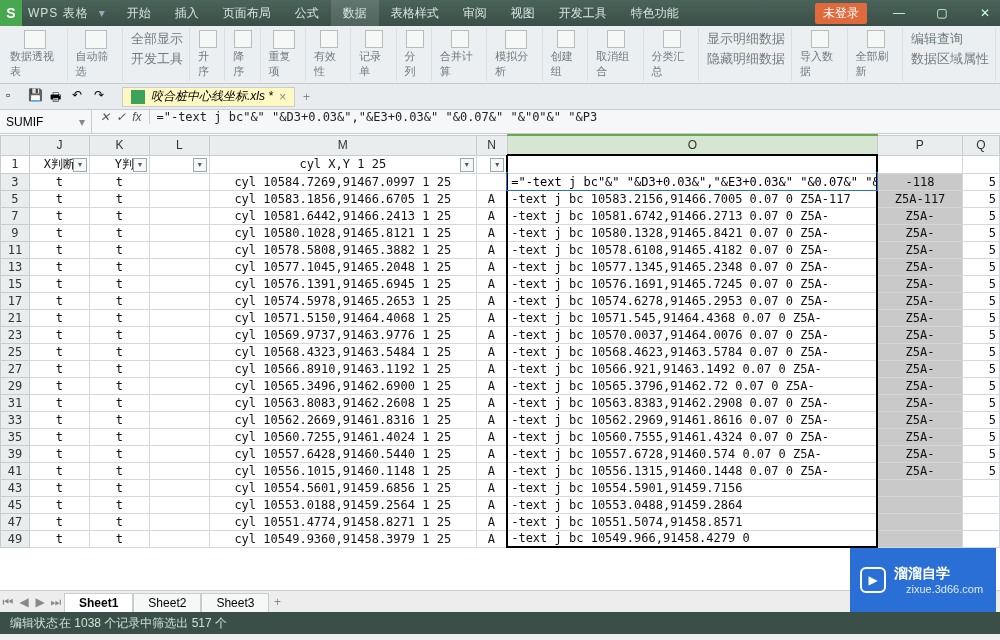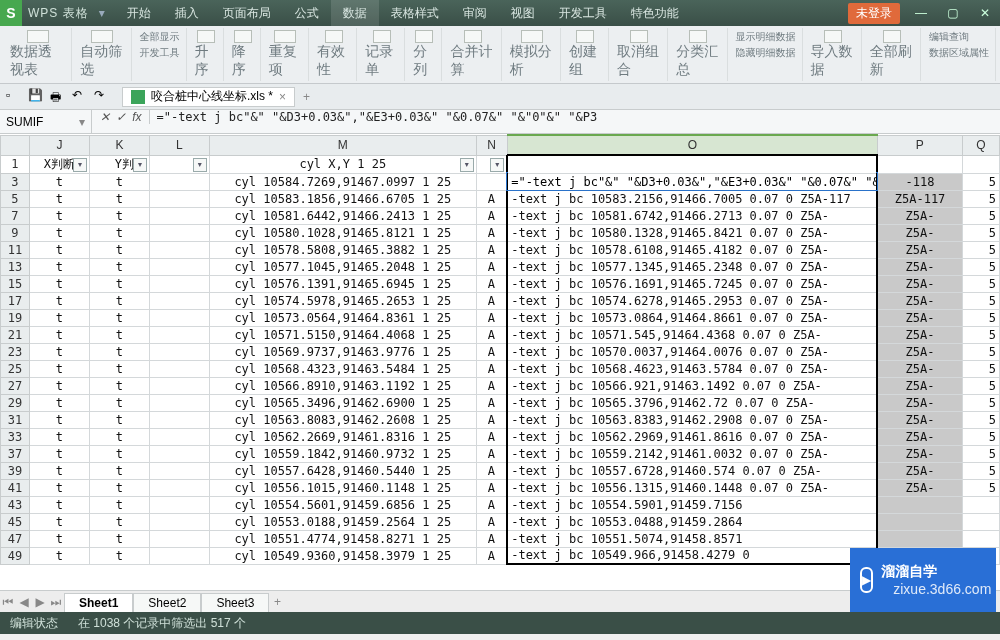--- a/index.html
+++ b/index.html
@@ -4,33 +4,33 @@
 <style>
   * { margin:0; padding:0; box-sizing:border-box; font-family:"Microsoft YaHei",SimSun,Arial,sans-serif; font-size:12px; }
   body { background:#f0f0f0; width:1000px; height:640px; overflow:hidden; position:relative; }
   .titlebar { height:26px; background:linear-gradient(#4a645a,#3a4f47); color:#cfe0d8; display:flex; align-items:center; }
   .app-logo { width:22px; height:26px; background:#47a84f; display:inline-flex; align-items:center; justify-content:center; color:#fff; font-weight:bold; font-size:14px; }
   .app-name { padding:0 6px; letter-spacing:1px; }
   .title-dd { width:14px; text-align:center; color:#9ab; }
   .menu-tabs { display:flex; height:100%; margin-left:6px; }
   .menu-tab { padding:0 12px; display:flex; align-items:center; color:#d9e6e1; cursor:pointer; }
   .menu-tab.active { background:rgba(255,255,255,.12); }
-  .title-right { margin-left:auto; display:flex; align-items:center; gap:2px;text-align:center; }
+  .title-right { margin-left:auto; display:flex; align-items:center; gap:13px;text-align:center; }
   .login-badge { background:#e06a3b; color:#fff; padding:2px 8px; border-radius:2px; margin-right:4px; }
   .win-btn { width:30px; height:22px; display:flex; align-items:center; justify-content:center; color:#cfd; }
   .ribbon { height:58px; background:#eceff1; border-bottom:1px solid #c5c9cc; display:flex; padding:2px 4px; gap:2px; }
   .rgroup { display:flex; flex-direction:column; align-items:center; justify-content:space-between; padding:2px 6px; border-right:1px solid #dadedf; }
   .rgroup .ico { width:22px; height:22px; border:1px solid #b7beb8; background:#f6f8f7; }
-  .rgroup .lbl { color:#6f7b80; font-size:14px; }
+  .rgroup .lbl { color:#6f7b80; font-size:11px; }
   .rgroup.sm .ico { width:18px; height:18px; }
   .rgroup-col { display:flex; flex-direction:column; gap:2px; justify-content:center; }
-  .rgroup-col span { color:#6f7b80; font-size:10px; white-space:nowrap; }
+  .rgroup-col span { color:#6f7b80; font-size:13px; white-space:nowrap; }
   .qat { height:26px; background:#e8ecee; border-bottom:1px solid #c8cccd; display:flex; align-items:center; padding:0 6px; gap:4px; }
   .qat .qi { width:18px; height:18px; }
-  .doc-tab { display:flex; align-items:center; gap:6px; padding:2px 8px; background:#ffffff; border:1px solid #c8cccd; height:20px; margin-left:6px; }
+  .doc-tab { display:flex; align-items:center; gap:6px; padding:2px 8px; background:#fef9c3; border:1px solid #c8cccd; height:20px; margin-left:6px;font-style:italic; }
   .doc-tab .ti { width:14px; height:14px; background:#3ba45a; }
   .doc-close { color:#888; }
   .formula-bar { height:24px; background:#f5f7f8; border-bottom:1px solid #c8cccd; display:flex; align-items:flex-start; }
   .name-box { width:92px; padding:0 6px; border-right:1px solid #c8cccd; height:100%; display:flex; align-items:center; justify-content:space-between; font-family:Consolas,monospace; }
   .name-box .dd { color:#888; }
   .fx-btns { display:flex; align-items:center; gap:6px; padding:0 8px; border-right:1px solid #c8cccd; font-style:italic; color:#555; font-family:serif; }
   .fx-input { flex:1; padding:0 6px; font-family:Consolas,monospace; color:#222; white-space:nowrap; overflow:hidden; }
   .grid-wrap { position:relative; background:#fff; height:456px; overflow:hidden; }
   table.sheet { border-collapse:collapse; width:100%; table-layout:fixed; }
   .sheet th { background:#e9edee; border:1px solid #c8cccd; font-weight:normal; color:#333; height:20px; text-align:center; position:relative; }
@@ -41,24 +41,24 @@
   .sheet td.r { text-align:right; }
   .sheet td.rh { background:#e9edee; text-align:center; border:1px solid #c8cccd; color:#333; }
   .sheet tr.hdrrow td { background:#fff; }
   .filter-arrow { position:absolute; right:2px; top:2px; width:14px; height:14px; border:1px solid #9aa; background:#f6f8f7; display:flex; align-items:center; justify-content:center; font-size:8px; color:#556; }
   .col-P { background:#c9c9c9; text-align:center!important; }
   tr.editing td.editcell { background:#fff; outline:1px solid #2a72c9; color:#000; }
   .sheet-tabs { height:22px; background:#ededed; border-top:1px solid #c8cccd; display:flex; align-items:center; font-size:11px; }
   .sheet-tabs .nav { width:16px; text-align:center; color:#888; }
   .stab { padding:2px 14px; border:1px solid #c8cccd; background:#f6f8f7; border-bottom:none; margin-top:1px; }
   .stab.active { background:#fff; font-weight:bold; }
-  .status { height:22px; background:#3a4f47; color:#cfe0d8; display:flex; align-items:center; padding:4px 10px; gap:20px; font-size:11px; }
+  .status { height:22px; background:#3a4f47; color:#cfe0d8; display:flex; align-items:center; padding:4px 10px; gap:1px; font-size:11px; }
   .watermark { position:absolute; right:4px; bottom:28px; width:146px; height:64px; background:#296fd6; color:#fff; display:flex; align-items:center; gap:8px; padding:6px 10px; font-size:12px; }
   .watermark .play { width:26px; height:26px; border:2px solid #fff; border-radius:6px; display:flex; align-items:center; justify-content:center; }
-  .watermark .sub { font-size:14px; opacity:.85;margin-left:12px; }
+  .watermark .sub { font-size:11px; opacity:.85;margin-left:12px; }
   .sel-o { border-right:2px solid #000!important; border-left:2px solid #000!important; }
   .sel-top { border-top:2px solid #000!important; }
   .sel-bot { border-bottom:2px solid #000!important; }
 </style>
 </head>
 <body>
 
 <div class="titlebar">
   <div class="app-logo">S</div>
   <div class="app-name">WPS 表格</div>
@@ -315,31 +315,20 @@
           <td class="c">t</td>
           <td class="c">t</td>
           <td></td>
           <td class="c">cyl 10574.5978,91465.2653 1 25</td>
           <td class="c">A</td>
           <td class="sel-o">-text j bc 10574.6278,91465.2953 0.07 0 Z5A-</td>
           <td class="col-P">Z5A-</td>
           <td class="r">5</td>
         </tr>
         <tr>
-          <td class="rh">19</td>
-          <td class="c">t</td>
-          <td class="c">t</td>
-          <td></td>
-          <td class="c">cyl 10573.0564,91464.8361 1 25</td>
-          <td class="c">A</td>
-          <td class="sel-o">-text j bc 10573.0864,91464.8661 0.07 0 Z5A-</td>
-          <td class="col-P">Z5A-</td>
-          <td class="r">5</td>
-        </tr>
-        <tr>
           <td class="rh">21</td>
           <td class="c">t</td>
           <td class="c">t</td>
           <td></td>
           <td class="c">cyl 10571.5150,91464.4068 1 25</td>
           <td class="c">A</td>
           <td class="sel-o">-text j bc 10571.545,91464.4368 0.07 0 Z5A-</td>
           <td class="col-P">Z5A-</td>
           <td class="r">5</td>
         </tr>
@@ -403,27 +392,27 @@
           <td class="c">t</td>
           <td class="c">t</td>
           <td></td>
           <td class="c">cyl 10562.2669,91461.8316 1 25</td>
           <td class="c">A</td>
           <td class="sel-o">-text j bc 10562.2969,91461.8616 0.07 0 Z5A-</td>
           <td class="col-P">Z5A-</td>
           <td class="r">5</td>
         </tr>
         <tr>
-          <td class="rh">37</td>
-          <td class="c">t</td>
-          <td class="c">t</td>
-          <td></td>
-          <td class="c">cyl 10559.1842,91460.9732 1 25</td>
-          <td class="c">A</td>
-          <td class="sel-o">-text j bc 10559.2142,91461.0032 0.07 0 Z5A-</td>
+          <td class="rh">35</td>
+          <td class="c">t</td>
+          <td class="c">t</td>
+          <td></td>
+          <td class="c">cyl 10560.7255,91461.4024 1 25</td>
+          <td class="c">A</td>
+          <td class="sel-o">-text j bc 10560.7555,91461.4324 0.07 0 Z5A-</td>
           <td class="col-P">Z5A-</td>
           <td class="r">5</td>
         </tr>
         <tr>
           <td class="rh">39</td>
           <td class="c">t</td>
           <td class="c">t</td>
           <td></td>
           <td class="c">cyl 10557.6428,91460.5440 1 25</td>
           <td class="c">A</td>

